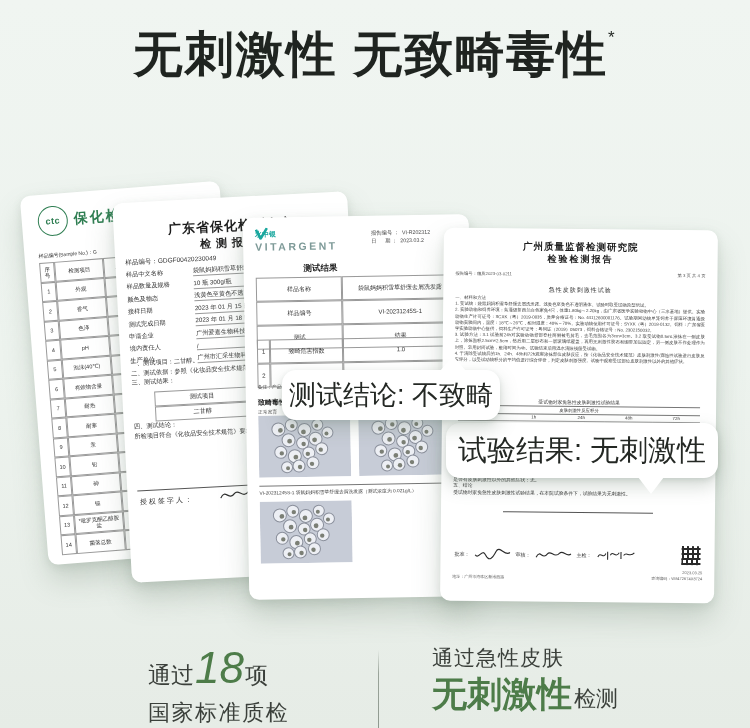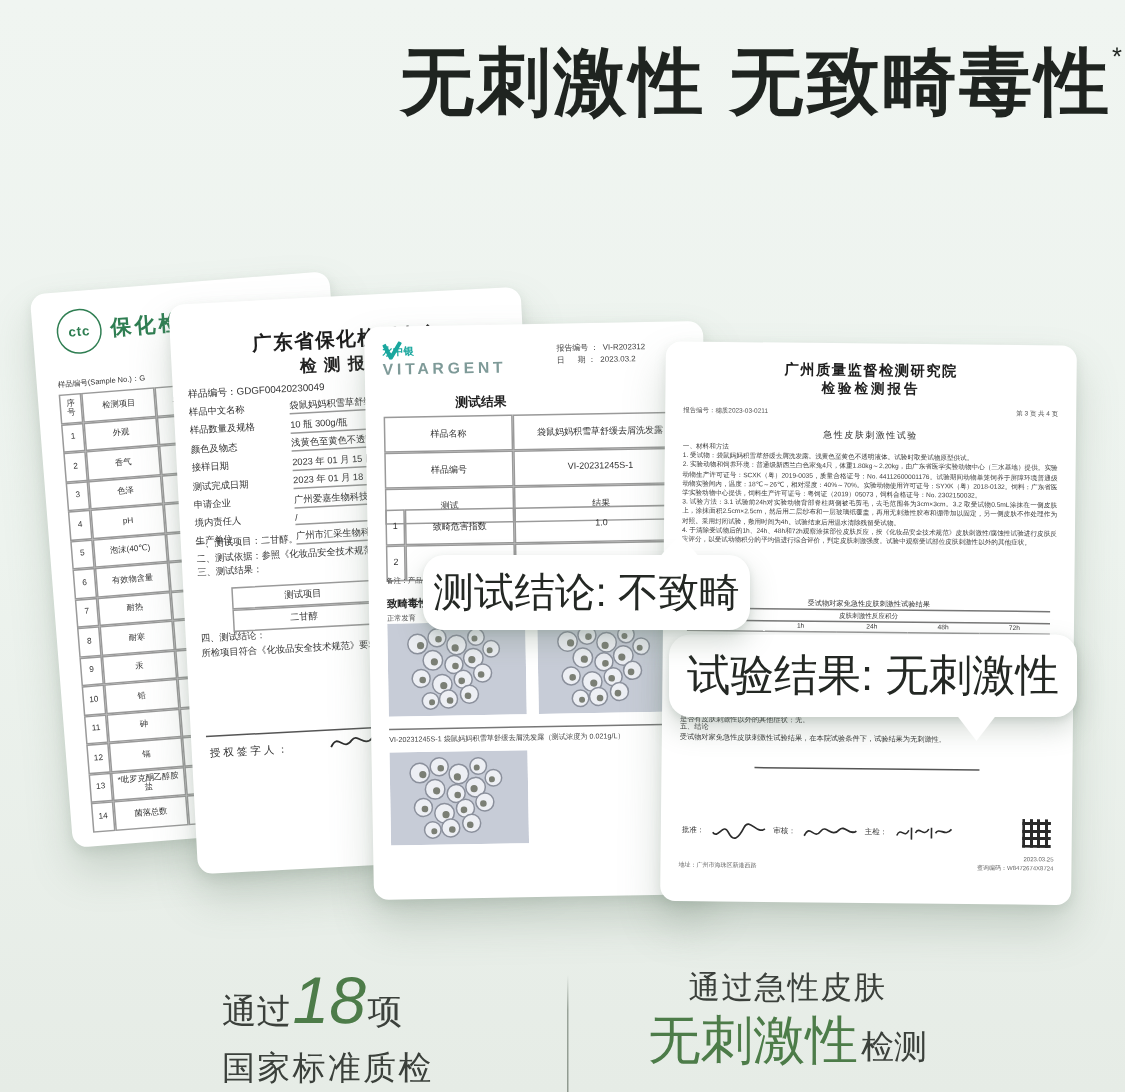--- a/index.html
+++ b/index.html
@@ -1,20 +1,20 @@
 <!DOCTYPE html>
 <html><head>
 <meta charset="utf-8">
 <style>
   html,body{margin:0;padding:0;}
   .stage{position:relative;width:750px;height:728px;overflow:hidden;
     background:linear-gradient(180deg,#f0f5f1 0%,#edf3ee 50%,#e6ece6 100%);
     font-family:"Liberation Sans","DejaVu Sans",sans-serif;color:#222;}
   
-  .title{position:absolute;top:22px;left:0;width:100%;text-align:right;
+  .title{position:absolute;top:22px;left:0;width:100%;text-align:center;
     font-size:49px;font-weight:600;color:#1f2420;letter-spacing:2px;}
   .title .ast{font-size:17px;vertical-align:28px;font-weight:400;}
   
   .cert{position:absolute;background:#fff;border-radius:10px;
     box-shadow:0 16px 28px rgba(118,140,124,.30),0 3px 8px rgba(118,140,124,.18);}
   .cert *{position:absolute;}
   #cert1{left:34px;top:188px;width:200px;height:370px;transform:rotate(-4.5deg);z-index:1;}
   #cert2{left:122px;top:197px;width:235px;height:380px;transform:rotate(-3deg);z-index:2;}
   #cert3{left:246px;top:216px;width:226px;height:382px;transform:rotate(-1deg);z-index:3;}
   #cert4{left:442px;top:229px;width:274px;height:373px;transform:rotate(0.6deg);z-index:4;}
@@ -103,24 +103,24 @@
   #bubbleB{left:446px;top:423px;width:272px;height:55px;font-size:29px;}
   #bubbleB::after{content:"";position:absolute;bottom:-16px;left:192px;border:solid transparent;
     border-width:17px 13px 0 13px;border-top-color:#fff;}
   
   .foot-left{position:absolute;left:148px;top:646px;color:#3b403b;}
   .fl1{display:flex;align-items:baseline;font-size:23px;}
   .fl1 .big{font-size:44px;color:#4d7c49;line-height:1;margin:0 1px;font-style:italic;}
   .fl2{font-size:22px;letter-spacing:1.5px;margin-top:7px;}
   .foot-div{position:absolute;left:378px;top:650px;height:78px;width:1px;
     background:linear-gradient(180deg,rgba(150,160,150,0),#9aa49a 30%,#8f998f);}
-  .foot-right{position:absolute;left:432px;top:644px;color:#3b403b;text-align:center;}
+  .foot-right{position:absolute;left:432px;top:644px;color:#3b403b;}
   .fr1{font-size:21px;letter-spacing:1px;}
   .fr2{display:flex;align-items:baseline;margin-top:4px;}
-  .fr2 .big{font-size:35px;font-weight:400;color:#4d7c49;line-height:1;}
+  .fr2 .big{font-size:35px;font-weight:700;color:#4d7c49;line-height:1;}
   .fr2 .sm{font-size:22px;margin-left:2px;}
 </style>
 </head>
 <body>
 
 <div class="stage">
 
   <div class="title"><span>无刺激性 无致畸毒性</span><span class="ast">*</span></div>
 
   <svg width="0" height="0" style="position:absolute">

